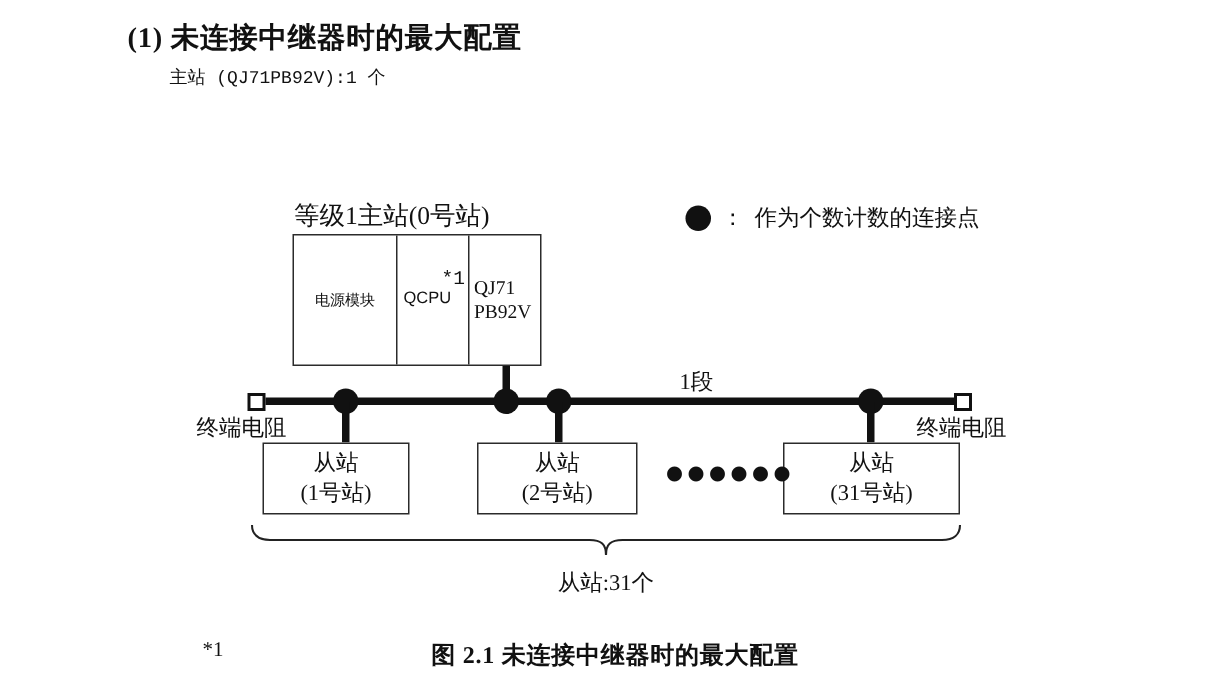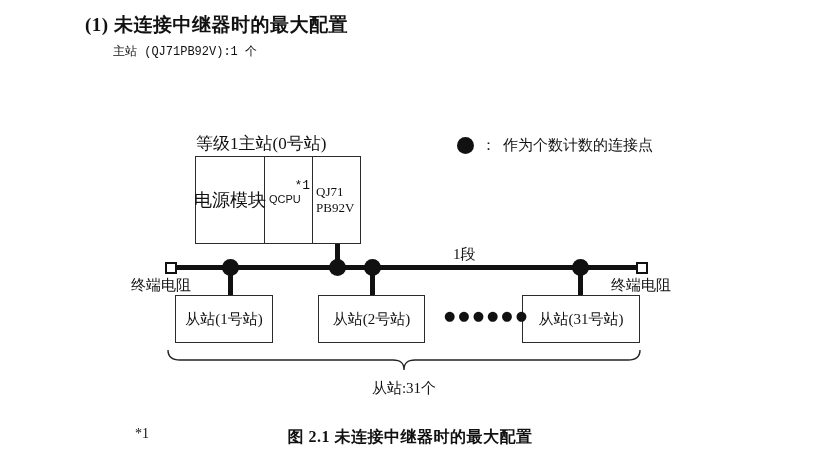--- a/index.html
+++ b/index.html
@@ -28,21 +28,21 @@
   .master-label { font-size: 17px; }
   .master-box {
     border: 1.4px solid #2b2b2b;
     display: flex;
     background: #fff;
   }
   .mcell { border-right: 1.4px solid #2b2b2b; position: relative; }
   .mcell:last-child { border-right: none; font-family: Liberation Serif, serif; }
   .mcell-power {
     width: 69px; display: flex; align-items: center; justify-content: center;
-    font-size: 18px;
+    font-size: 10px;
   }
   .mcell-cpu { width: 48px; font-size: 14px; }
   .mcell-cpu .cpu-text {
     position: absolute; left: 4px; top: 36px;
     font-family: Liberation Sans, sans-serif; font-size: 11px;
   }
   .mcell-cpu .cpu-note {
     position: absolute; right: 2px; top: 21px; font-size: 13px;
     font-family: "Liberation Mono", "DejaVu Sans Mono", monospace;
   }
@@ -62,21 +62,21 @@
     position: absolute; width: 12px; height: 12px;
     background: #fff; border: 2px solid #111;
   }
   .term-label { font-size: 15px; }
   .seg-label { font-size: 15px; }
 
   .slave-box {
     position: absolute;
     border: 1.4px solid #2b2b2b;
     background: #fff;
-    display: flex; 
+    display: flex; flex-direction: column;
     align-items: center; justify-content: center;
     font-size: 15px; line-height: 20px; text-align: center;
   }
 
   .ellipsis {
     font-size: 13px; letter-spacing: 3px; color: #111;
     font-family: "DejaVu Sans", sans-serif;
     text-align: center;
   }
 

